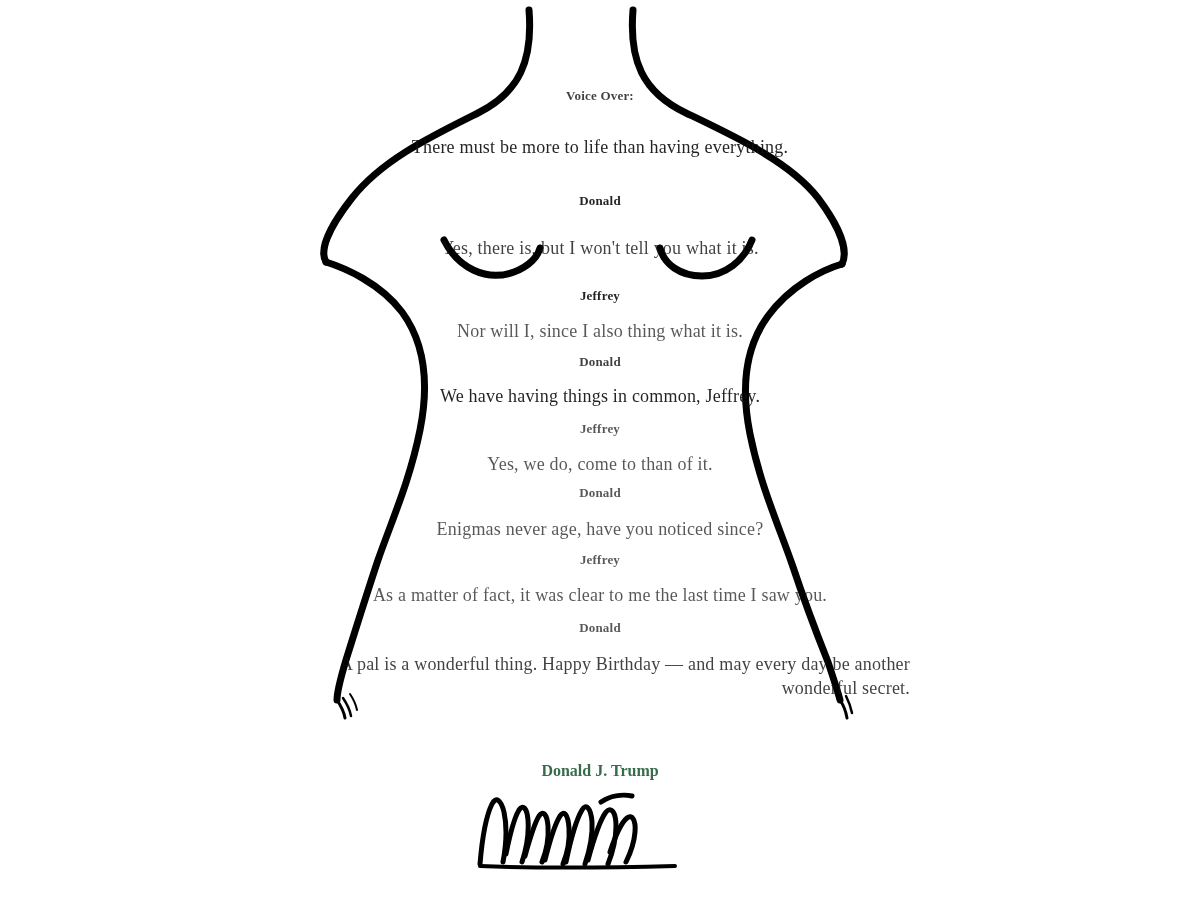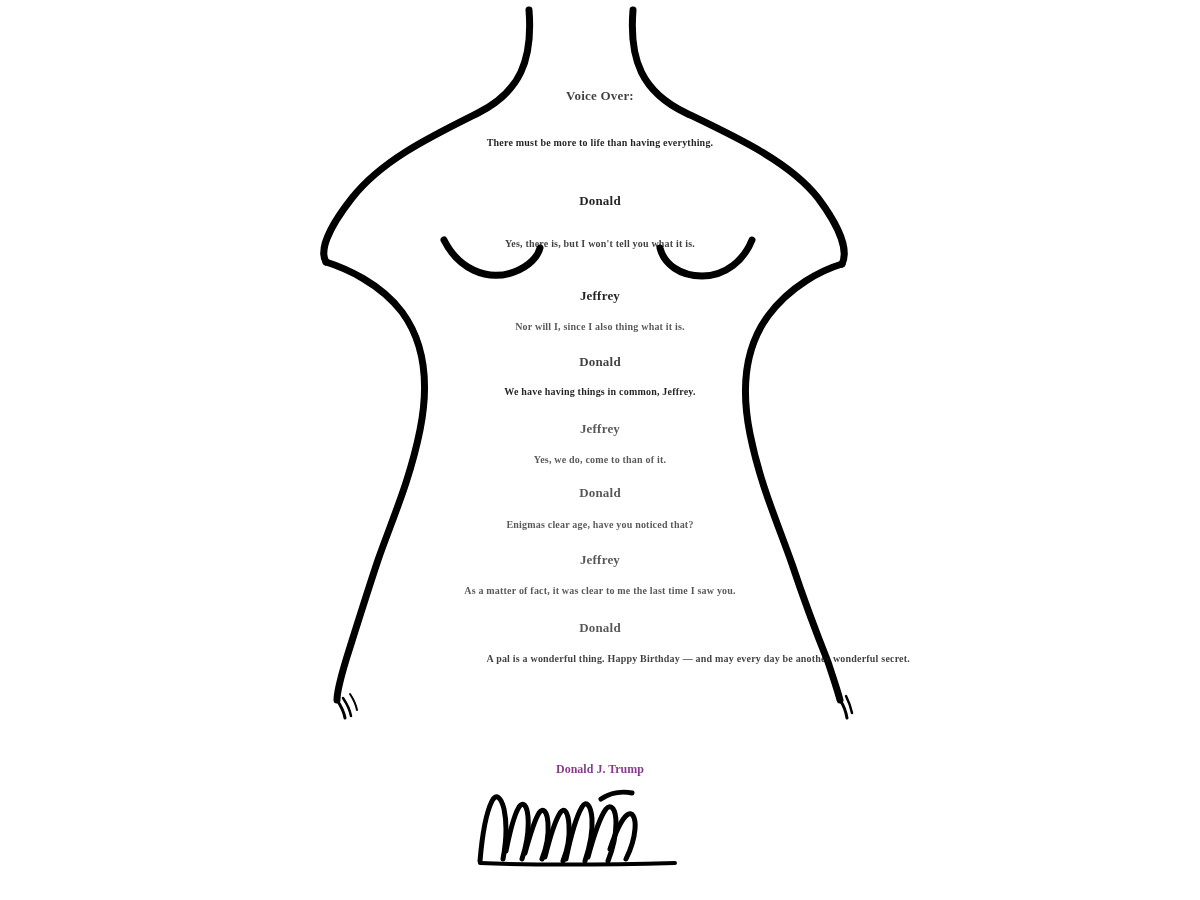--- a/index.html
+++ b/index.html
@@ -45,45 +45,45 @@
     font-family: "Liberation Serif", serif;
     white-space: nowrap;
     
     letter-spacing: 0.2px;
   }
   .speaker {
     font-size: 13px;
     font-weight: 700;
   }
   .dialog {
-    font-size: 10px;
-    font-weight: 700;
+    font-size: 18px;
+    font-weight: 400;
   }
   .faded-1 { opacity: 0.92; }
   .faded-2 { opacity: 0.80; }
   .faded-3 { opacity: 0.70; }
   .wrap2 {
     white-space: normal;
     width: 620px;
     left: 290px;
     line-height: 1.35;
     text-align: right;
   }
   #signature-block {
     position: absolute;
     z-index: 3;
     left: 0;
     top: 762px;
     width: 1200px;
     text-align: center;
   }
   #signature-name {
-    font-size: 12px;
+    font-size: 16px;
     font-weight: 700;
-    color: #701a75;
+    color: #14532d;
     opacity: 0.85;
     font-family: "Liberation Serif", serif;
   }
   #signature-mark {
     margin-top: 2px;
   }
 </style>
 </head>
 <body>
 
@@ -123,21 +123,21 @@
     <div class="line dialog faded-1" style="top:137px">There must be more to life than having everything.</div>
     <div class="line speaker faded-1" style="top:193px">Donald</div>
     <div class="line dialog faded-2" style="top:238px">Yes, there is, but I won't tell you what it is.</div>
     <div class="line speaker faded-1" style="top:288px">Jeffrey</div>
     <div class="line dialog faded-3" style="top:321px">Nor will I, since I also thing what it is.</div>
     <div class="line speaker faded-2" style="top:354px">Donald</div>
     <div class="line dialog faded-1" style="top:386px">We have having things in common, Jeffrey.</div>
     <div class="line speaker faded-3" style="top:421px">Jeffrey</div>
     <div class="line dialog faded-3" style="top:454px">Yes, we do, come to than of it.</div>
     <div class="line speaker faded-3" style="top:485px">Donald</div>
-    <div class="line dialog faded-3" style="top:519px">Enigmas clear age, have you noticed that?</div>
+    <div class="line dialog faded-3" style="top:519px">Enigmas never age, have you noticed since?</div>
     <div class="line speaker faded-3" style="top:552px">Jeffrey</div>
     <div class="line dialog faded-3" style="top:585px">As a matter of fact, it was clear to me the last time I saw you.</div>
     <div class="line speaker faded-3" style="top:620px">Donald</div>
     <div class="line dialog faded-2 wrap2" style="top:652px">A pal is a wonderful thing. Happy Birthday — and may every day be another wonderful secret.</div>
   </div>
 
   <div id="signature-block">
     <div id="signature-name">Donald J. Trump</div>
     <svg id="signature-mark" width="260" height="95" viewBox="0 0 260 95" xmlns="http://www.w3.org/2000/svg" aria-hidden="true">
       <g fill="none" stroke="#000000" stroke-linecap="round" stroke-linejoin="round" stroke-width="5">

